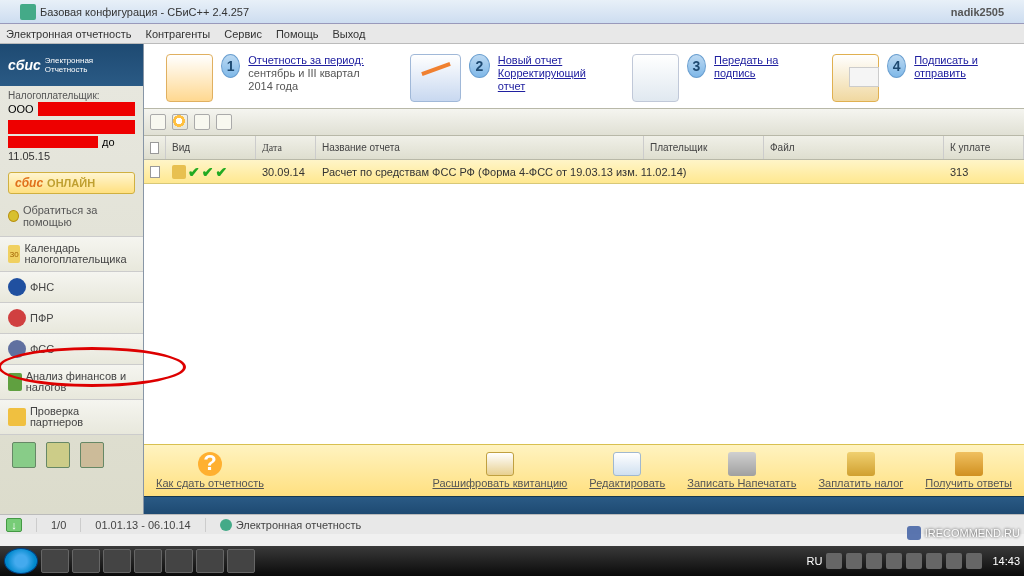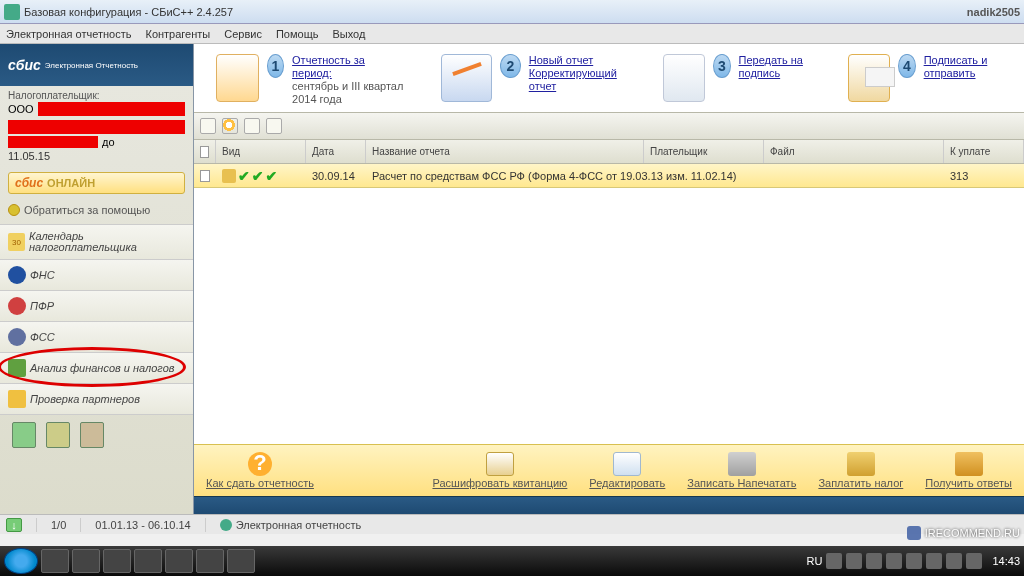--- a/index.html
+++ b/index.html
@@ -1,28 +1,28 @@
 <!DOCTYPE html>
 <html><head>
 <meta charset="utf-8">
 <style>
 * { box-sizing: border-box; margin: 0; padding: 0; font-family: Tahoma, Arial, sans-serif; font-size: 11px; }
 body { background: #f0f0f0; width: 1024px; height: 576px; overflow: hidden; position: relative; }
 
-.titlebar { height: 24px; background: linear-gradient(#e8f0f8, #cdddf0); border-bottom: 1px solid #99b; display: flex; align-items: center; padding: 0 4px; }
+.titlebar { height: 24px; background: linear-gradient(#e8f0f8, #cdddf0); border-bottom: 1px solid #99b; display: flex; align-items: center; padding: 0 20px; }
 .titlebar .icon { width: 16px; height: 16px; background: #4a8; border-radius: 2px; margin-right: 4px; }
 .titlebar .title { color: #333; }
 .titlebar .user { margin-left: auto; color: #555; font-weight: bold; }
 
 .menubar { height: 20px; background: #e8e8e8; border-bottom: 1px solid #bbb; display: flex; align-items: center; padding: 0 6px; gap: 14px; }
 .menubar span { color: #333; cursor: pointer; }
 
 .main { display: flex; height: 470px; }
 
-.sidebar { width: 194px; background: linear-gradient(#e8e8e0, #dcdccc); border-right: 1px solid #8896a6; display: flex; flex-direction: column; }
+.sidebar { width: 144px; background: linear-gradient(#e8e8e0, #dcdccc); border-right: 1px solid #8896a6; display: flex; flex-direction: column; }
 .logo-area { background: linear-gradient(#1e4a72, #2a5a85); height: 42px; display: flex; align-items: center; padding: 0 8px; color: #fff; }
 .logo-text { font-size: 14px; font-weight: bold; font-style: italic; }
 .logo-sub { font-size: 8px; margin-left: 4px; line-height: 9px; }
 
 .section-label { padding: 4px 8px 1px; color: #555; font-size: 10px; }
 .redacted { background: #e00; height: 14px; margin: 2px 8px; }
 .section-val { padding: 0 8px 4px; color: #333; }
 .redacted-half { display:flex; align-items:center; padding:0 8px 2px; }
 .redacted-half .bar { background:#e00; height:12px; width:90px; }
 .redacted-half .txt { margin-left:4px; }
@@ -37,21 +37,21 @@
 .nav { margin-top: 4px; }
 .nav-item { display: flex; align-items: center; padding: 6px 8px; border-top: 1px solid #ccc; border-bottom: 1px solid #ccc; margin-bottom: -1px; background: linear-gradient(#f5f5f0,#e8e8dc); cursor: pointer; gap: 4px; }
 .nav-item .ni-icon { width: 18px; height: 18px; border-radius: 50%; display: flex; align-items: center; justify-content: center; font-size: 9px; color: #fff; }
 .nav-calendar .ni-icon { background: #f0d060; border-radius: 2px; color:#a06000; font-size:8px; }
 .nav-fns .ni-icon { background: #2050a0; }
 .nav-pfr .ni-icon { background: #d04040; }
 .nav-fss .ni-icon { background: #6070a0; }
 .nav-rosstat .ni-icon { background: #4060a0; border-radius:2px; }
 .nav-analysis .ni-icon { background: #60a040; border-radius:2px; }
 .nav-check .ni-icon { background: #f0c040; border-radius:2px; color:#705000; }
-.nav-item .tx { color: #444; line-height: 11px; font-style: italic; }
+.nav-item .tx { color: #444; line-height: 11px; }
 
 .fss-circle { position: absolute; left: -2px; top: 347px; width: 188px; height: 40px; border: 3px solid #d00; border-radius: 50%; pointer-events: none; z-index: 20; }
 
 .badges { display: flex; gap: 10px; padding: 8px 12px; align-items: center; }
 .badges .b { width: 24px; height: 26px; background: #8a8; border: 1px solid #686; border-radius: 2px; }
 .badges .b.g { background:#8c8; }
 .badges .b.y { background:#cc8; }
 .badges .b.b2 { background:#cb9; }
 
 .content { flex: 1; background: #fff; display: flex; flex-direction: column; position: relative; }
@@ -71,21 +71,21 @@
 .ic-send::after { content:''; position:absolute; width:28px; height:18px; background:#f5f5f5; border:1px solid #ccc; top:12px; left:16px; }
 
 .toolbar { height: 28px; background: linear-gradient(#f5f5f0,#e0e0d4); border-top: 1px solid #b8b8a8; border-bottom: 1px solid #b8b8a8; display: flex; align-items: center; padding: 0 6px; gap: 6px; }
 .toolbar .t-icon { width: 16px; height: 16px; border: 1px solid #aaa; background: #f8f8f0; border-radius: 2px; cursor:pointer; }
 .toolbar .t-icon.magnifier { background: radial-gradient(circle at 6px 6px, #fff 3px, #ffc040 3px, #ffc040 6px, transparent 6px); }
 
 .grid-head { height: 24px; background: linear-gradient(#f0f0e8,#dedecf); border-bottom: 1px solid #b8b8a8; display: flex; align-items: center; }
 .gh { padding: 0 6px; border-right: 1px solid #ccc; height: 100%; display: flex; align-items: center; color: #444; font-size: 10px; }
 .gh.chk { width: 22px; }
 .gh.vid { width: 90px; }
-.gh.date { width: 60px; }
+.gh.date { width: 60px; font-family: Liberation Serif, serif; }
 .gh.name { flex: 1; }
 .gh.payer { width: 120px; }
 .gh.file { width: 180px; }
 .gh.amt { width: 80px; text-align: right; }
 
 .grid-row { height: 24px; display: flex; align-items: center; background: linear-gradient(#fff5c8,#ffe890); border-bottom: 1px solid #d8c878; }
 .gc { padding: 0 6px; height: 100%; display: flex; align-items: center; color: #333; }
 .gc.chk { width: 22px; }
 .gc.chk .box { width: 12px; height: 12px; border: 1px solid #999; background: #fff; }
 .gc.vid { width: 90px; gap: 2px; }

